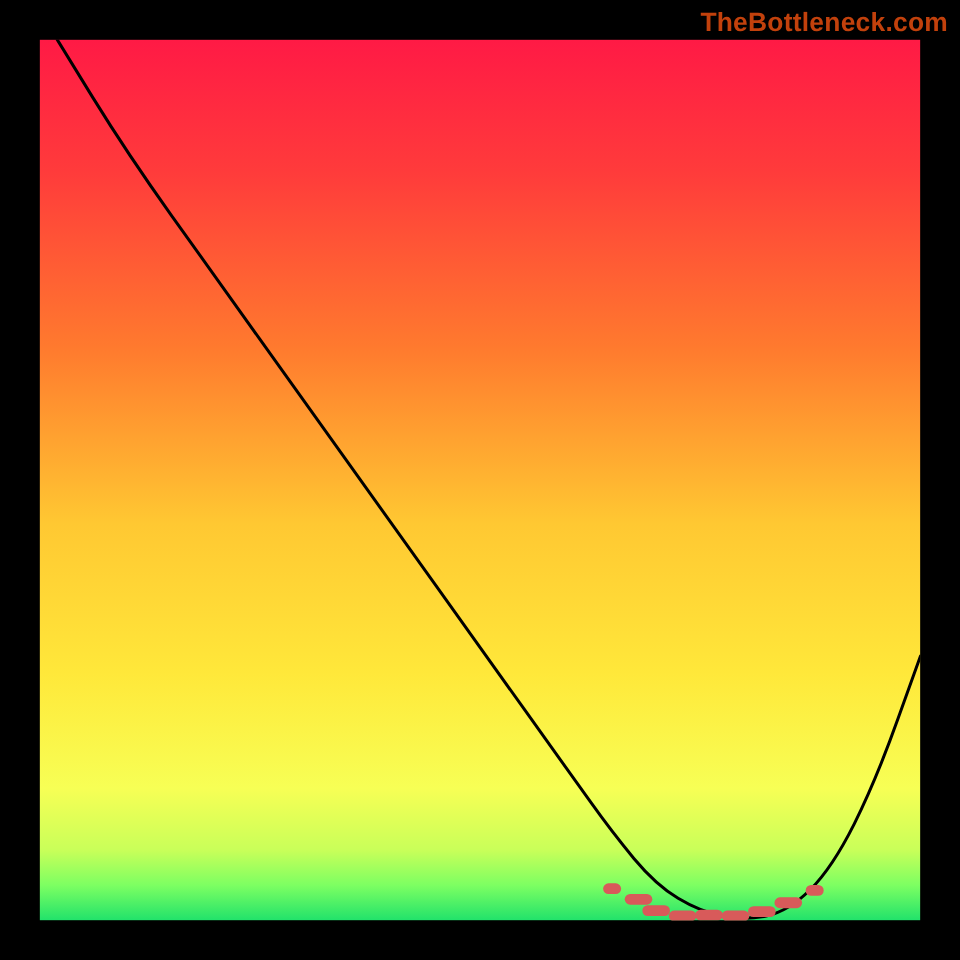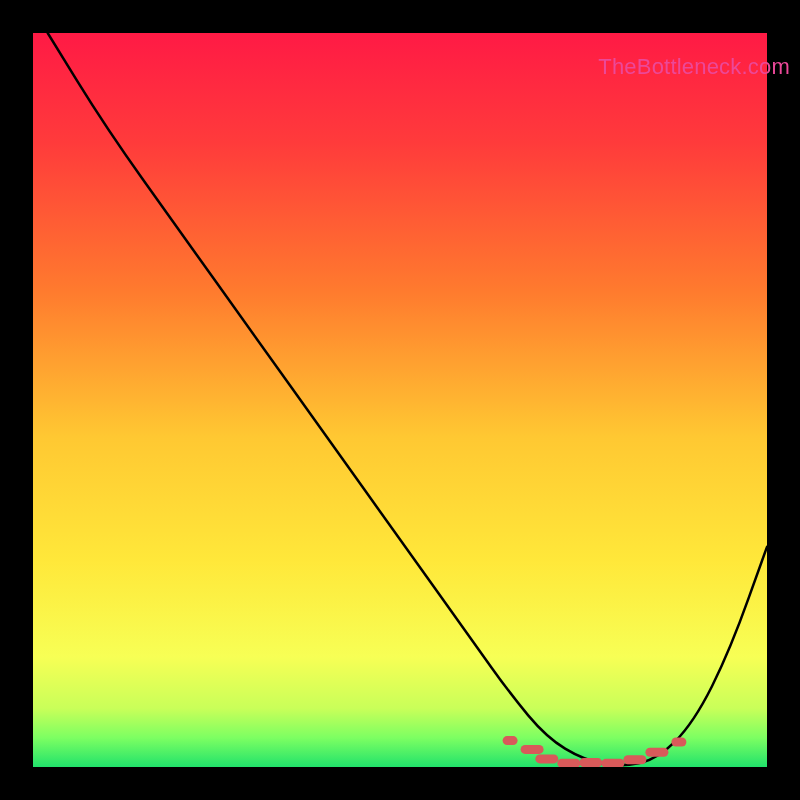--- a/index.html
+++ b/index.html
@@ -15,25 +15,24 @@
     width: 800px;
     height: 800px;
     background: #000;
   }
   .attribution {
     position: absolute;
     top: 6px;
     right: 10px;
     font-family: Arial, Helvetica, sans-serif;
     font-size: 22px;
-    font-weight: 400;
-    color: #ec4899;
+    font-weight: 700;
+    color: #c2410c;
     letter-spacing: 0.2px;
     z-index: 5;
-    margin-top: 48px;
   }
   .plot-frame {
     position: absolute;
     left: 33px;
     top: 33px;
     width: 734px;
     height: 734px;
   }
   .gradient-bg {
     position: absolute;

